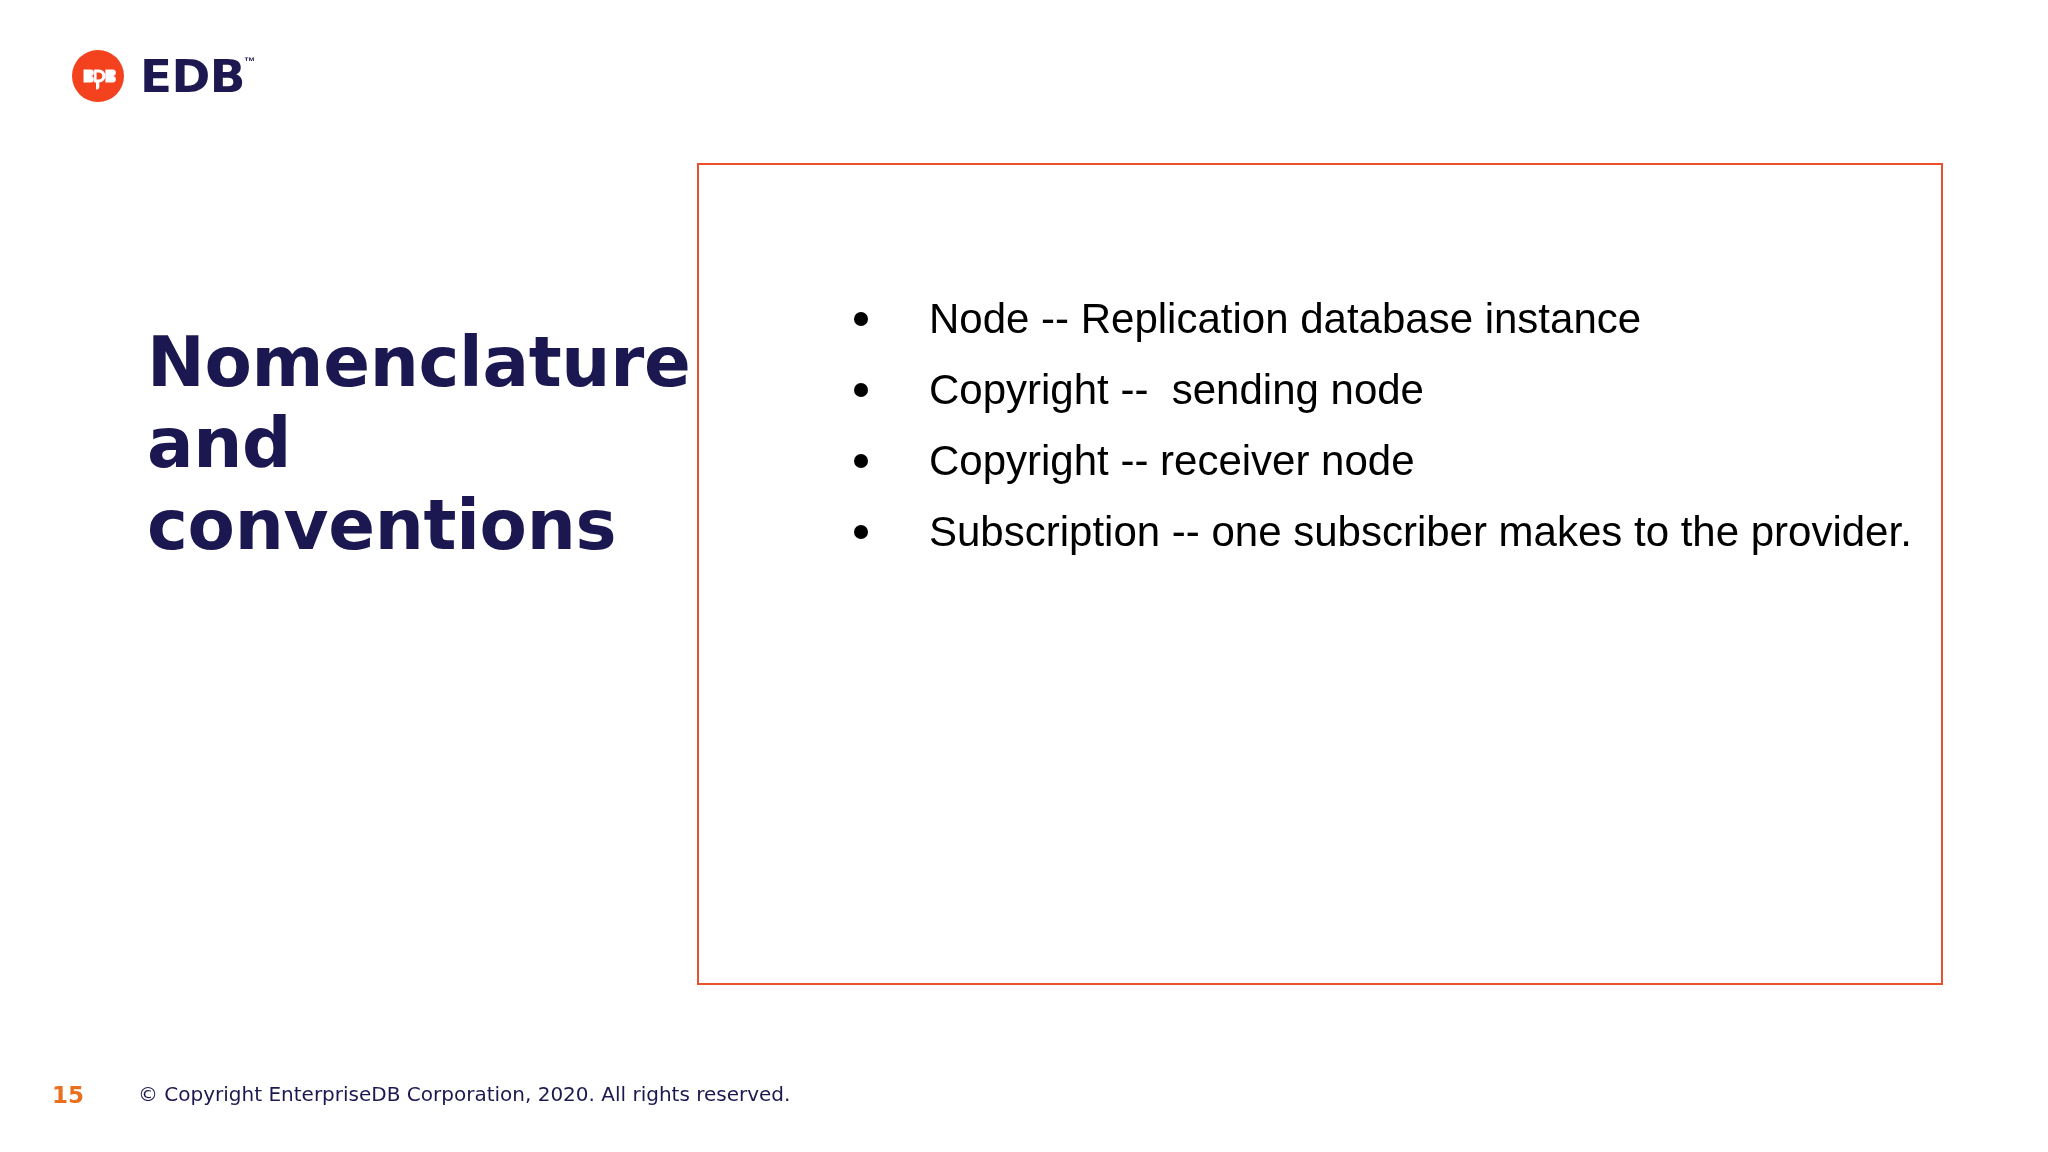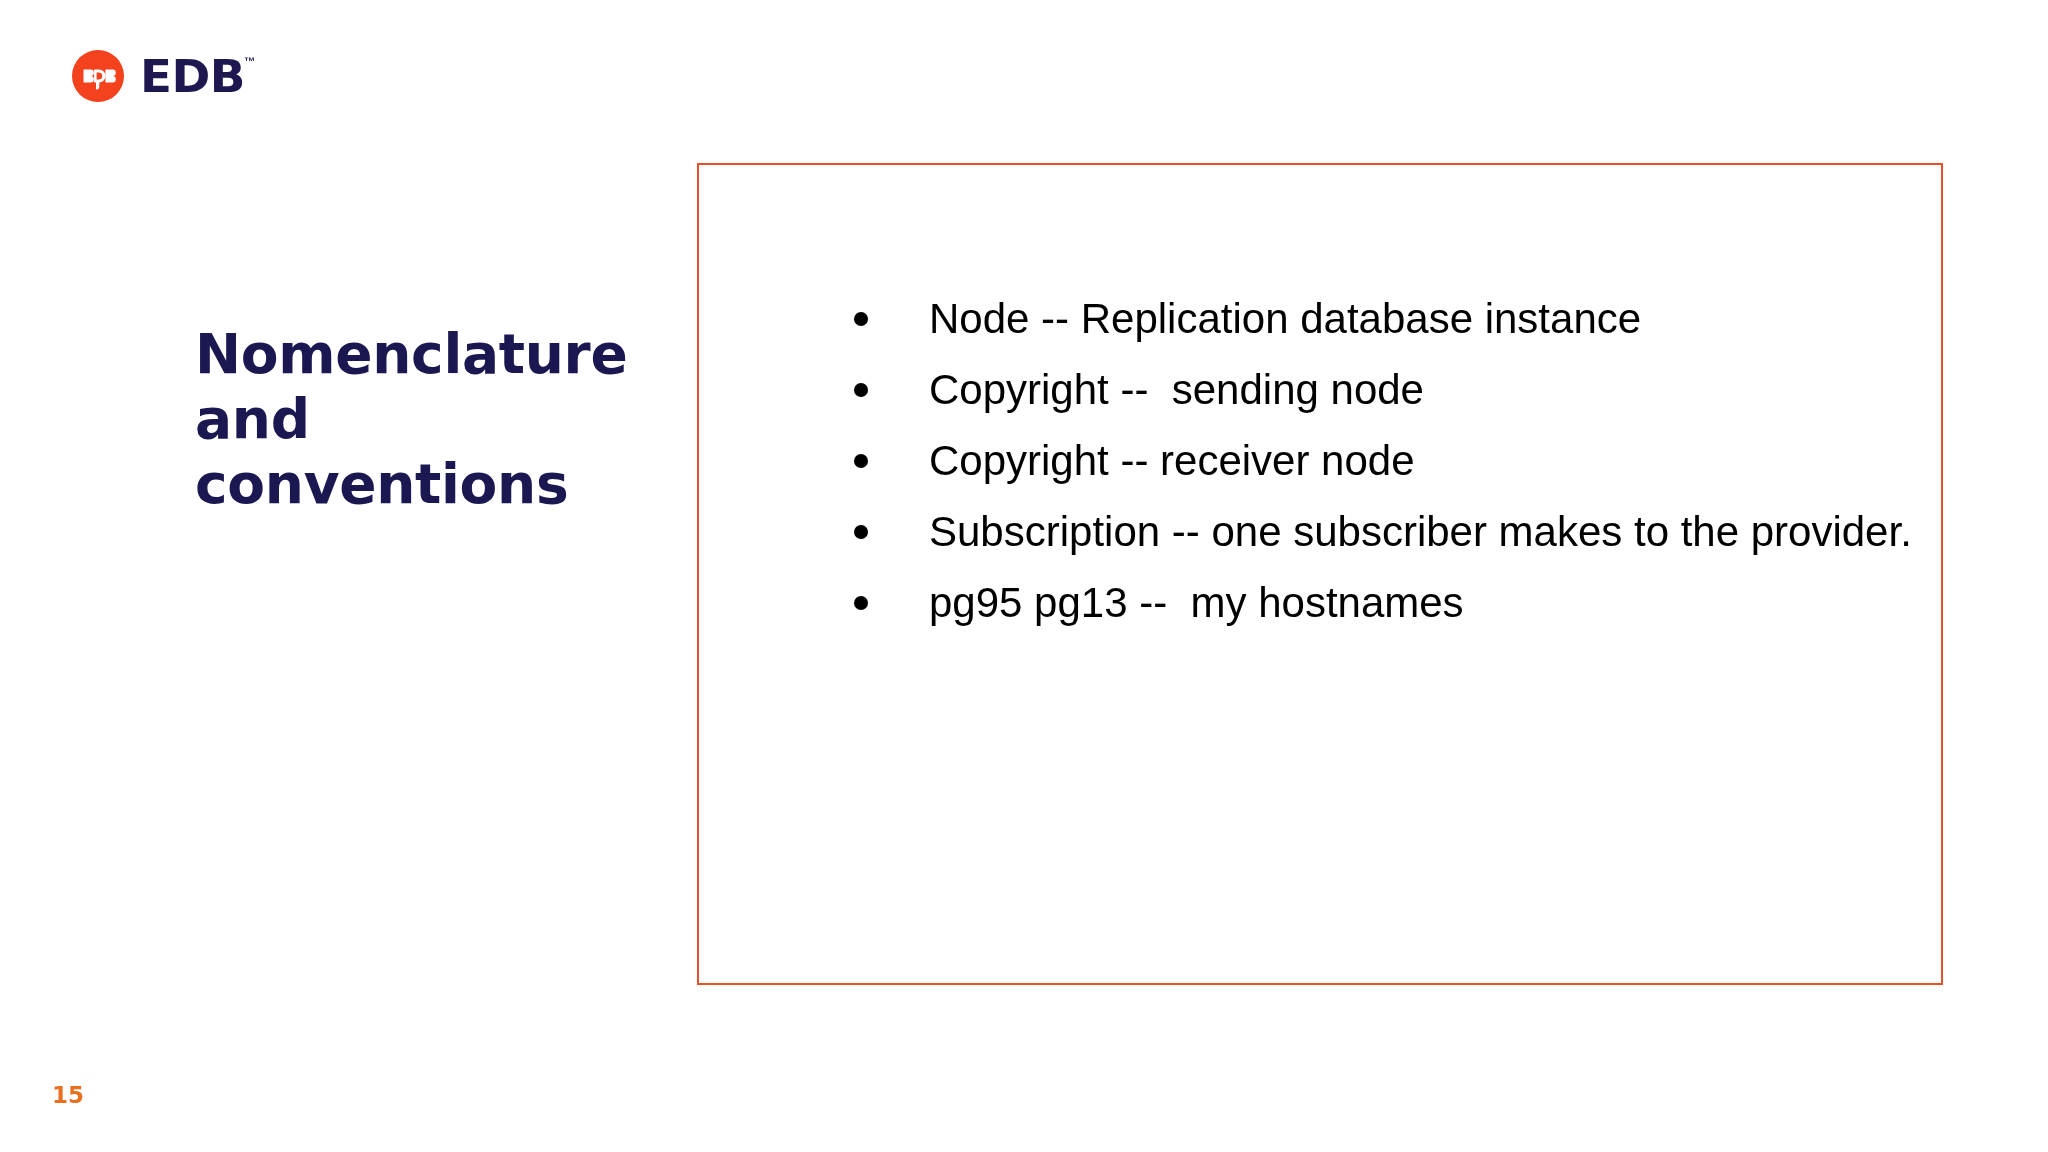--- a/index.html
+++ b/index.html
@@ -67,24 +67,23 @@
 
   
   .title {
     position: absolute;
     left: 147px;
     top: 322px;
     width: 520px;
     color: #1b1750;
     font-family: "DejaVu Sans", sans-serif;
     font-weight: 700;
-    font-size: 55px;
+    font-size: 69px;
     line-height: 1.18;
     letter-spacing: -0.3px;
-    margin-left: 48px;
   }
   .title-line { display: block; white-space: pre; }
 
   
   .card {
     position: absolute;
     left: 697px;
     top: 163px;
     width: 1246px;
     height: 822px;
@@ -195,24 +194,21 @@
         <span class="bullet-text">Copyright --  sending node</span>
       </li>
       <li class="bullet-item">
         <span class="bullet-dot"></span>
         <span class="bullet-text">Copyright -- receiver node</span>
       </li>
       <li class="bullet-item">
         <span class="bullet-dot"></span>
         <span class="bullet-text">Subscription -- one subscriber makes to the provider.</span>
       </li>
-      <li class="bullet-item">
-        <span class="bullet-dot"></span>
-        <span class="bullet-text">pg95 pg13 --  my hostnames</span>
-      </li>
     </ul>
   </div>
 
   <div class="footer">
     <span class="footer-page">15</span>
+    <span class="footer-copy">© Copyright EnterpriseDB Corporation, 2020. All rights reserved.</span>
   </div>
 
 </div>
 
 </body></html>

